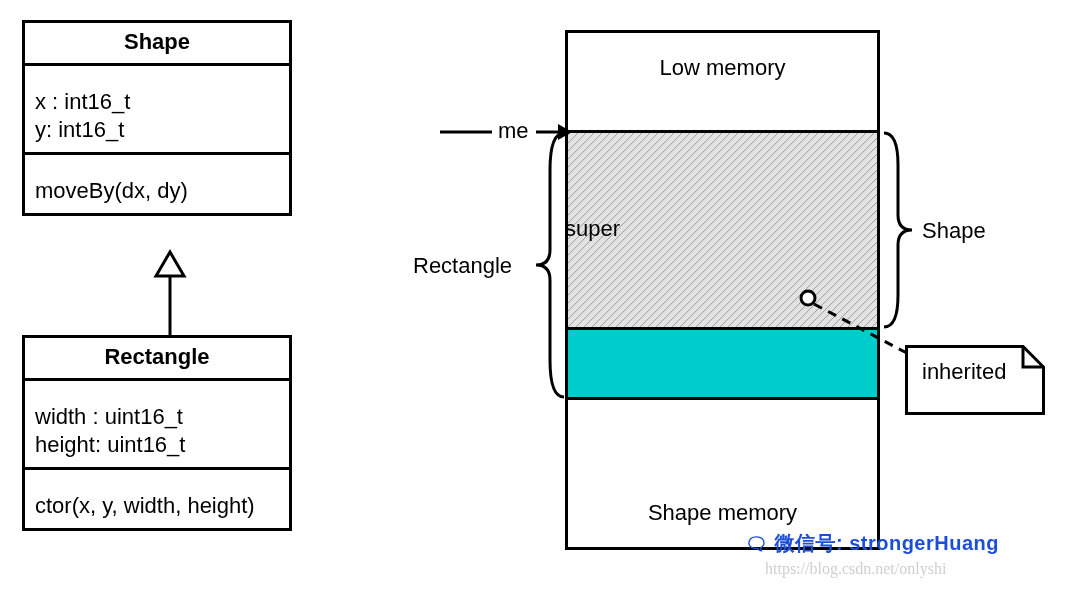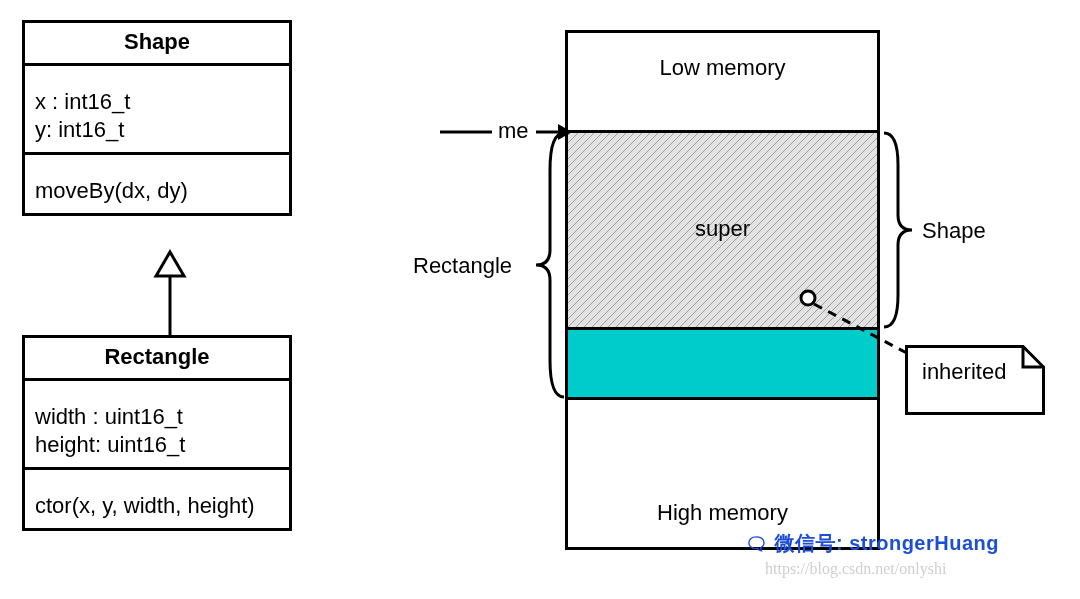--- a/index.html
+++ b/index.html
@@ -85,25 +85,25 @@
 
 <svg class="box" style="left:565px; top:130px; width:315px; height:200px;">
   <defs>
     <pattern id="hatch" patternUnits="userSpaceOnUse" width="8" height="8">
       <rect width="8" height="8" fill="#e2e2e2"></rect>
       <path d="M-2,2 l4,-4 M0,8 l8,-8 M6,10 l4,-4" stroke="#9e9e9e" stroke-width="1"></path>
     </pattern>
   </defs>
   <rect x="1.5" y="1.5" width="312" height="197" fill="url(#hatch)" stroke="#000" stroke-width="3"></rect>
 </svg>
-<div class="box" style="left:565px; top:216px; width:315px; text-align:center;">super</div>
+<div class="box" style="left:565px; top:216px; width:315px; ">super</div>
 
 <div class="box" style="left:565px; top:330px; width:315px; height:70px; background:#00cccc; border:3px solid #000; box-sizing:border-box; border-top:none;"></div>
 
-<div class="box" style="left:565px; top:500px; width:315px; text-align:center;">High memory</div>
+<div class="box" style="left:565px; top:500px; width:315px; text-align:center;">Shape memory</div>
 
 <div class="box bold" style="left:498px; top:118px;">me</div>
 <svg class="box" style="left:440px; top:120px; width:130px; height:30px; overflow:visible;">
   <line x1="0" y1="12" x2="52" y2="12" stroke="#000" stroke-width="3"></line>
   <line x1="96" y1="12" x2="118" y2="12" stroke="#000" stroke-width="3"></line>
   <polygon points="118,4 118,20 132,12" fill="#000"></polygon>
 </svg>
 
 <svg class="box" style="left:530px; top:130px; width:40px; height:270px; overflow:visible;">
   <path d="M34,3 Q20,3 20,40 L20,120 Q20,135 6,135 Q20,135 20,150 L20,230 Q20,267 34,267" fill="none" stroke="#000" stroke-width="3"></path>

